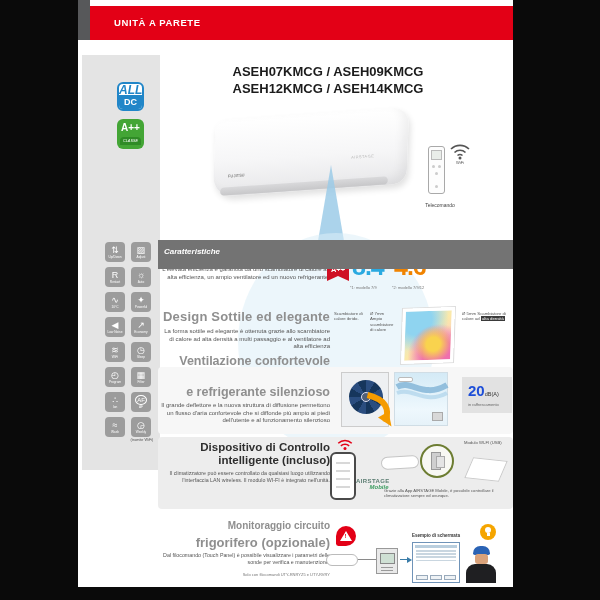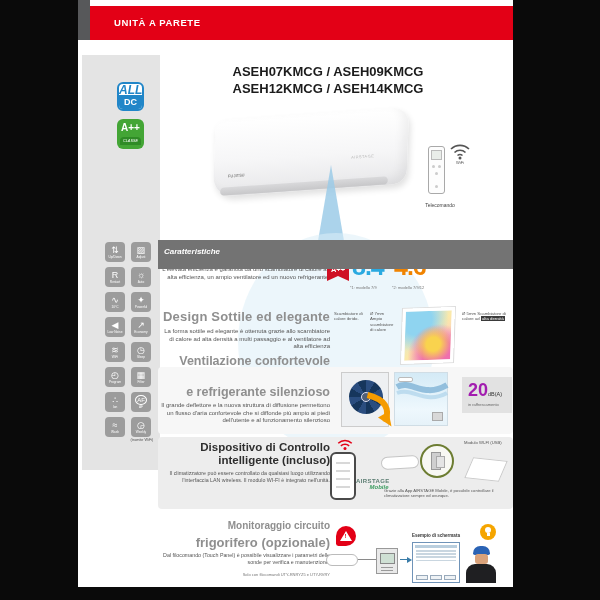--- a/index.html
+++ b/index.html
@@ -86,21 +86,21 @@
   .s3box{position:absolute;left:80px;top:367px;width:355px;height:67px;background:#f7f7f7;border-radius:4px;z-index:0;}
   .fanbox{position:absolute;left:263px;top:372px;width:48px;height:55px;background:#eef0f2;border:1px solid #ccc;z-index:1;}
   .fanbox .fan{position:absolute;left:7px;top:7px;width:34px;height:34px;border-radius:50%;
       background:conic-gradient(#2a4d7f 0 30deg,#16365c 30deg 60deg,#2a4d7f 60deg 90deg,#16365c 90deg 120deg,#2a4d7f 120deg 150deg,#16365c 150deg 180deg,#2a4d7f 180deg 210deg,#16365c 210deg 240deg,#2a4d7f 240deg 270deg,#16365c 270deg 300deg,#2a4d7f 300deg 330deg,#16365c 330deg 360deg);}
   .fanbox .hub{position:absolute;left:19px;top:19px;width:10px;height:10px;border-radius:50%;background:#50607a;border:1px solid #dde;}
   .fan-arrow{position:absolute;left:285px;top:392px;z-index:2;}
   .roombox{position:absolute;left:316px;top:372px;width:54px;height:54px;background:linear-gradient(180deg,#d4eaf6,#eef8fd 70%,#e6f2f9);border:1px solid #d0dde5;z-index:1;}
   .roombox .mini-ac{position:absolute;left:3px;top:4px;width:15px;height:5px;background:#fff;border:0.5px solid #bbb;border-radius:2px;}
   .roombox .mini-unit{position:absolute;right:4px;bottom:4px;width:11px;height:9px;background:#d8d8d8;border:0.5px solid #aaa;}
   .dbbox{position:absolute;left:384px;top:377px;width:50px;height:36px;background:#e2e2e2;z-index:1;padding:5px 0 0 6px;}
-  .dbbox .v{font-size:18px;font-weight:bold;color:#a21caf;line-height:15px;}
+  .dbbox .v{font-size:15px;font-weight:bold;color:#1d4ed8;line-height:15px;}
   .dbbox .u{font-size:5.5px;color:#333;}
   .dbbox .n{display:block;font-size:4px;color:#666;margin-top:2px;}
 
   
   .s4box{position:absolute;left:80px;top:437px;width:355px;height:72px;background:#ededed;border-radius:4px;z-index:0;}
   .h-dark{font-size:11.5px;color:#2e2e2e;font-weight:bold;}
   .phone{position:absolute;left:252px;top:452px;width:26px;height:48px;background:#fff;border:2px solid #4a4a4a;border-radius:6px;z-index:1;}
   .phone .ln{position:absolute;left:4px;right:4px;height:2px;background:#d8d8d8;}
   .wifi-red{position:absolute;left:258px;top:437px;z-index:1;}
   .appname{position:absolute;left:278px;top:478px;width:46px;z-index:1;}

